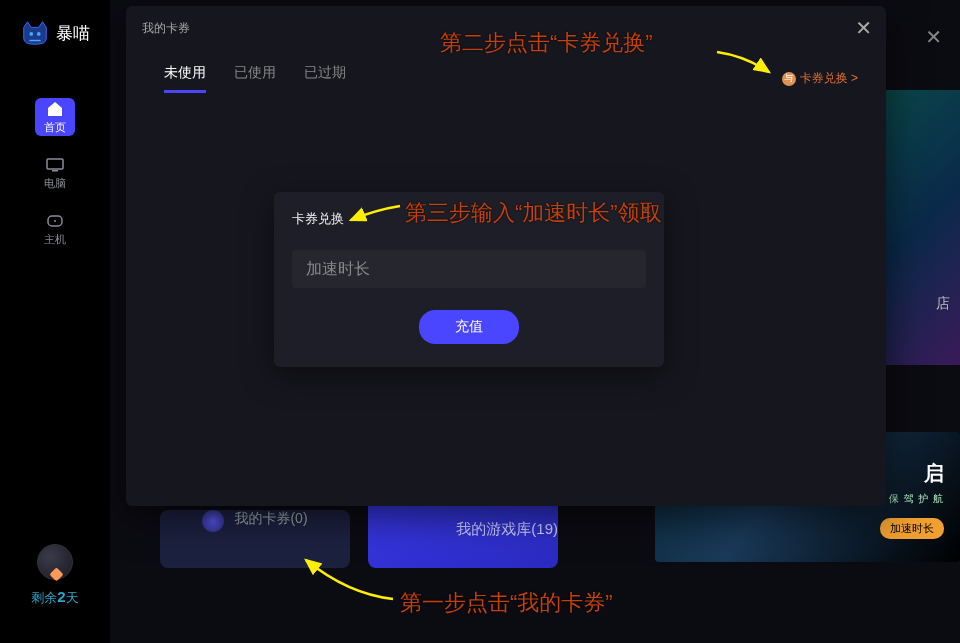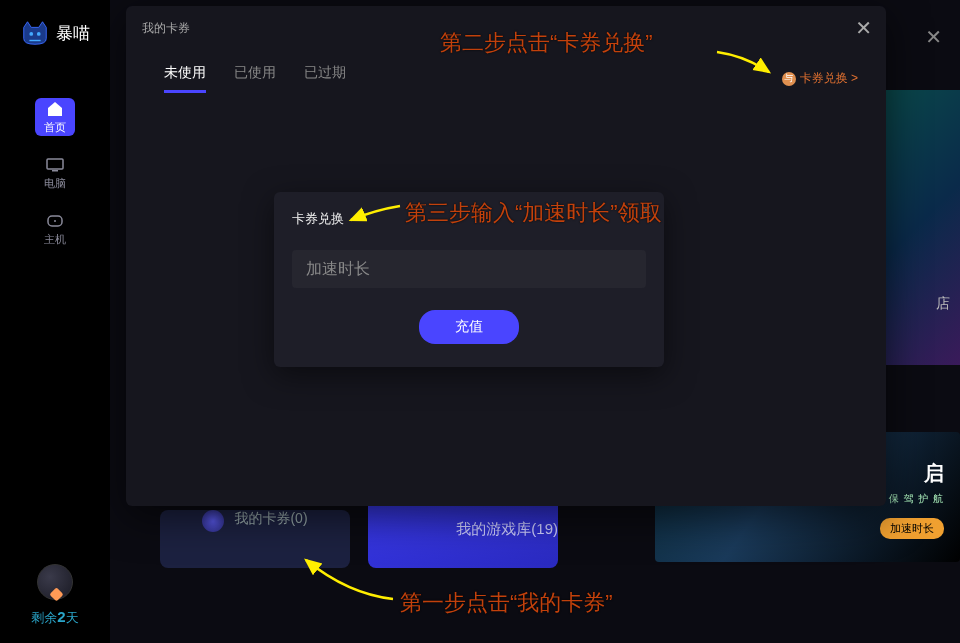--- a/index.html
+++ b/index.html
@@ -31,21 +31,21 @@
     display: flex; flex-direction: column; align-items: center; justify-content: center;
     margin-bottom: 18px; cursor: pointer;
     color: #8a8a9a; font-size: 11px;
   }
   .nav-item.active {
     background: #4a45ff;
     color: #fff;
   }
   .nav-item .icon { width: 20px; height: 18px; display: flex; align-items:center; justify-content:center; margin-bottom: 2px;}
   .user-block {
-    margin-top: auto; margin-bottom: 20px;
+    margin-top: auto; margin-bottom: 40px;
     display: flex; flex-direction: column; align-items: center;
   }
   .avatar {
     width: 36px; height: 36px; border-radius: 50%;
     background: radial-gradient(circle at 35% 35%, #3a3a4a, #1a1a24);
     border: 1px solid #333;
     position: relative;
     margin-bottom: 8px;
   }
   .avatar::after {

